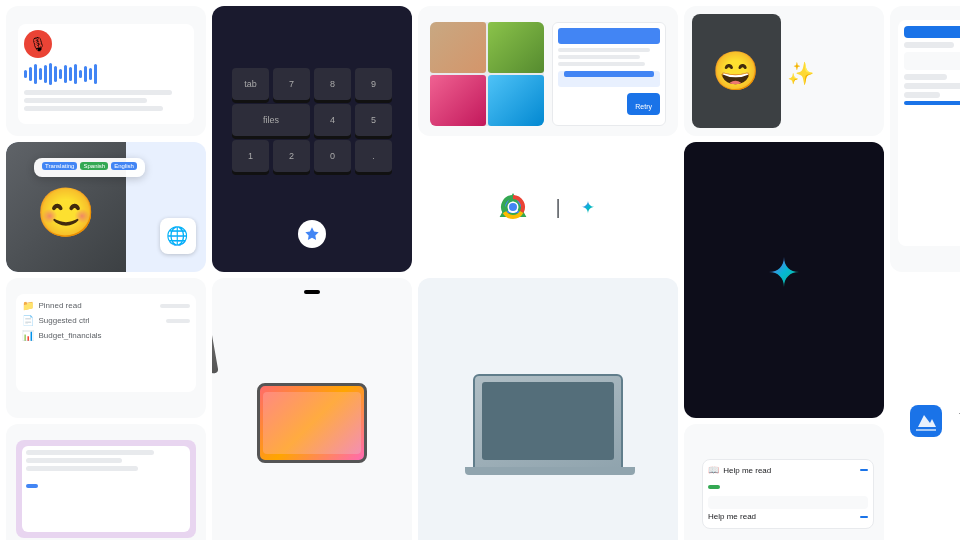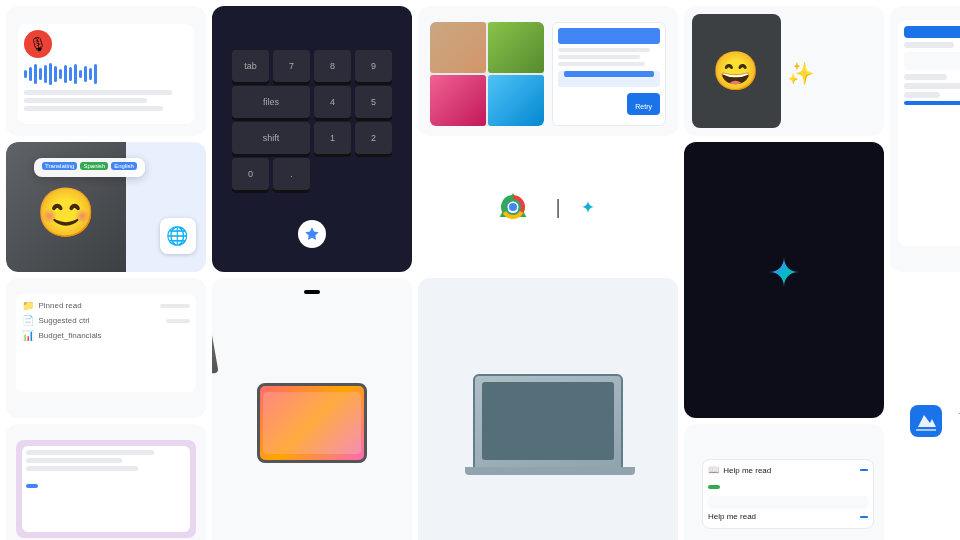--- a/index.html
+++ b/index.html
@@ -735,21 +735,20 @@
   <div class="card card-keyboard">
     <div class="keyboard-img">
       <div class="key-grid">
         <div class="key">tab</div>
         <div class="key">7</div>
         <div class="key">8</div>
         <div class="key">9</div>
         <div class="key wide">files</div>
         <div class="key">4</div>
         <div class="key">5</div>
-        <div class="key wide">shift</div>
         <div class="key">1</div>
         <div class="key">2</div>
         <div class="key">0</div>
         <div class="key">.</div>
       </div>
     </div>
     <div style="display:flex;flex-direction:column;align-items:center;gap:4px;">
       <div class="quick-insert-badge">
         <svg width="16" height="16" viewBox="0 0 24 24" fill="none">
           <path d="M12 2L15.09 8.26L22 9.27L17 14.14L18.18 21.02L12 17.77L5.82 21.02L7 14.14L2 9.27L8.91 8.26L12 2Z" fill="#4285f4"></path>

